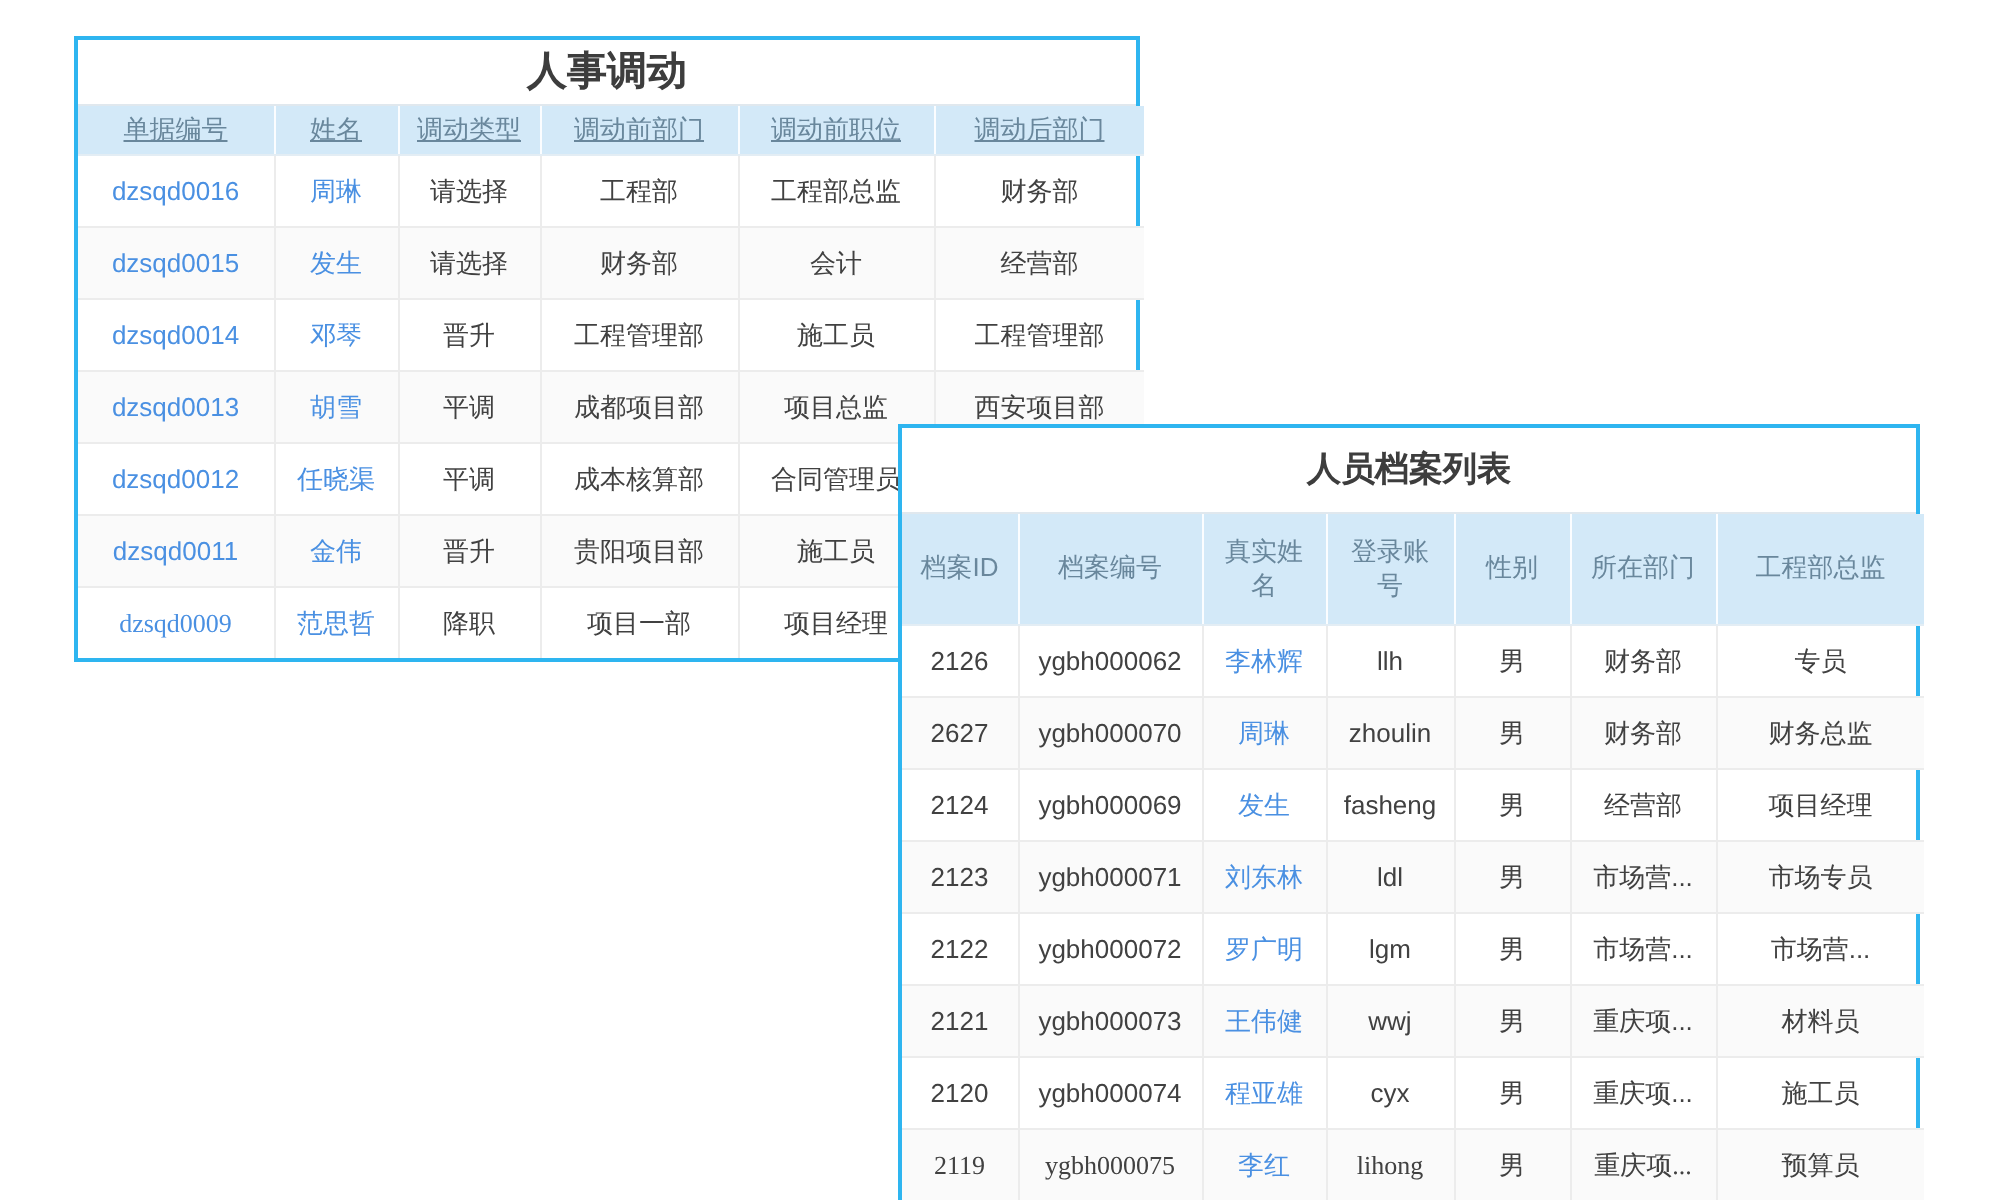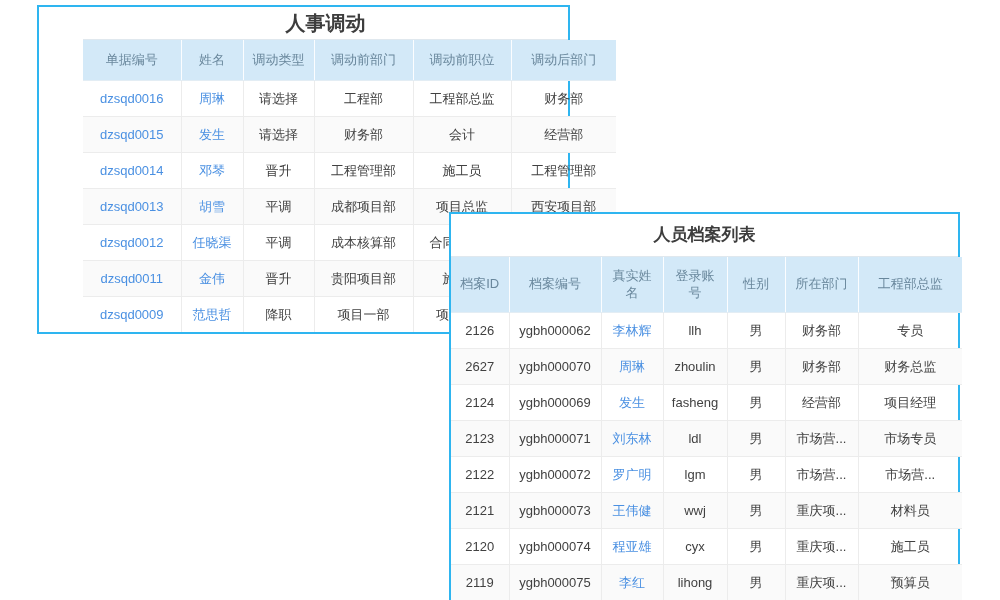--- a/index.html
+++ b/index.html
@@ -6,51 +6,51 @@
   body{
     width:1000px;height:600px;position:relative;background:#ffffff;
     font-family:"Liberation Sans","DejaVu Sans",sans-serif;
     overflow:hidden;
   }
   .panel{
     position:absolute;background:#ffffff;
     border:2px solid var(--panel-border);
     box-sizing:border-box;
   }
-  .panel-transfer{left:37px;top:5px;width:533px;z-index:1;padding-left:44px;}
+  .panel-transfer{left:37px;top:18px;width:533px;z-index:1;}
   .panel-archive{left:449px;top:212px;width:511px;z-index:5;}
   .panel-title{
     text-align:center;font-weight:bold;color:var(--title-text);
     border-bottom:1px solid #e0e8ee;background:#ffffff;
   }
   .panel-transfer .panel-title{height:32px;line-height:32px;font-size:20px;}
   .panel-archive .panel-title{height:42px;line-height:42px;font-size:17px;}
   table.grid{
     width:100%;table-layout:fixed;border-collapse:collapse;
     font-size:13px;
   }
   table.grid th{
     background:var(--header-bg);color:var(--header-text);
     font-weight:normal;text-align:center;vertical-align:middle;
     border-right:1px solid rgba(255,255,255,.9);
     border-bottom:1px solid #e3edf4;
     padding:0 6px;line-height:1.3;word-break:break-all;
   }
   table.grid th:last-child{border-right:none;}
-  .panel-transfer th{height:40px;}
+  .panel-transfer th{height:24px;text-decoration:underline;}
   .panel-archive th{height:55px;}
   table.grid td{
     height:35px;text-align:center;vertical-align:middle;
     color:var(--body-text);
     border-right:1px solid var(--grid-line);
     border-bottom:1px solid var(--grid-line);
     padding:0 4px;overflow:hidden;white-space:nowrap;
   }
   table.grid td:last-child{border-right:none;}
-  table.grid tbody tr:last-child td{border-bottom:none;}
+  table.grid tbody tr:last-child td{border-bottom:none;font-family:Liberation Serif, serif;}
   table.grid tbody tr:nth-child(even) td{background:var(--row-alt-bg);}
   table.grid td.link{color:var(--link);cursor:pointer;margin-top:12px;}
 </style>
 </head>
 <body>
 
 <div class="panel panel-transfer">
   <div class="panel-title">人事调动</div>
   <table class="grid">
     <colgroup>

